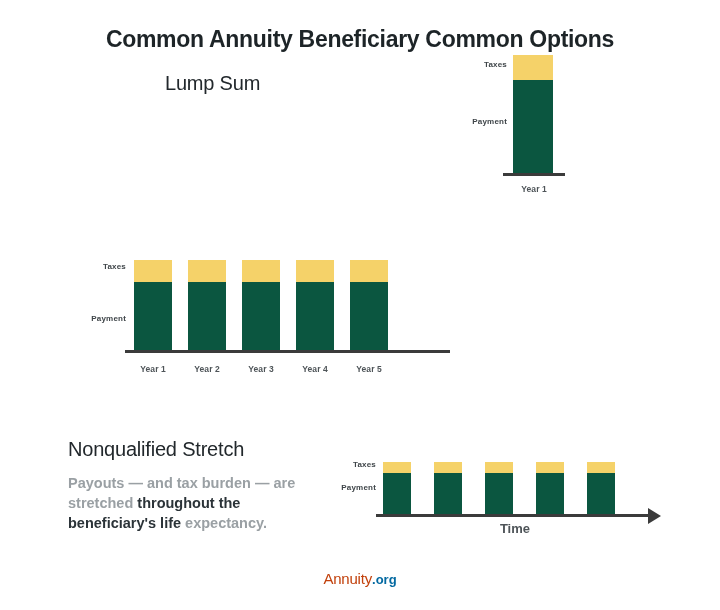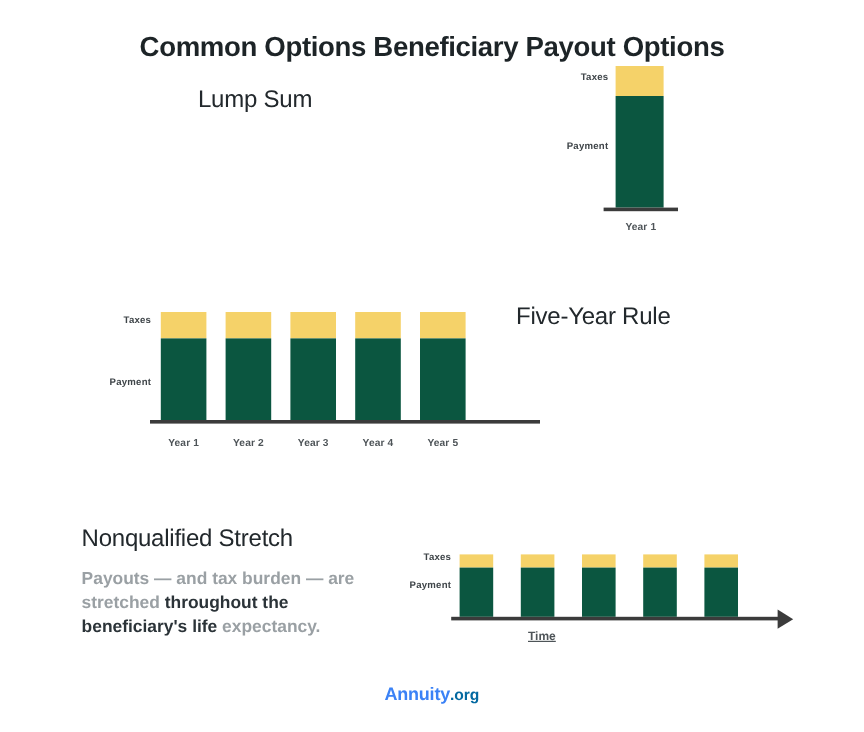--- a/index.html
+++ b/index.html
@@ -106,25 +106,24 @@
   .series-label {
     position: absolute;
     font-size: 8px;
     color: #3f4549;
     font-weight: bold;
     letter-spacing: 0.2px;
     text-align: right;
   }
   .axis-caption {
     position: absolute;
-    font-size: 10px;
+    font-size: 13px;
     color: #4e5458;
     font-weight: 600;
-    text-align: left;
-    text-decoration: underline;
+    text-align: right;
   }
 
   
   #chart-lump-sum { left: 455px; top: 55px; width: 130px; height: 145px; }
   #chart-lump-sum .bars-row { left: 58px; bottom: 27px; }
   #chart-lump-sum .bar { width: 40px; }
   #chart-lump-sum .axis-line { left: 48px; bottom: 24px; width: 62px; }
 
   
   #chart-five-year { left: 70px; top: 252px; width: 340px; height: 130px; }
@@ -150,34 +149,34 @@
   
   #footer-logo {
     position: absolute;
     left: 0;
     top: 570px;
     width: 720px;
     text-align: center;
     font-size: 15px;
   }
   #footer-logo .brand {
-    font-weight: bold;
-    color: #3b82f6;
+    font-weight: normal;
+    color: #c2410c;
     letter-spacing: -0.2px;
   }
   #footer-logo .tld {
     color: #0369a1;
     font-weight: 600;
     font-size: 13px;
   }
 </style>
 </head>
 <body>
 
-<div class="page-title">Common Options Beneficiary Payout Options</div>
+<div class="page-title">Common Annuity Beneficiary Common Options</div>
 
 <div id="block-lump-sum">
   <div class="section-heading">Lump Sum</div>
 </div>
 
 <div class="chart" id="chart-lump-sum">
   <div class="series-label" style="left:0px; top:5px; width:52px;">Taxes</div>
   <div class="series-label" style="left:0px; top:62px; width:52px;">Payment</div>
 
   <div class="bars-row">
@@ -221,21 +220,20 @@
   <div class="axis-line"></div>
 
   <div class="tick-label" style="left:64px;  bottom:8px; width:38px;">Year 1</div>
   <div class="tick-label" style="left:118px; bottom:8px; width:38px;">Year 2</div>
   <div class="tick-label" style="left:172px; bottom:8px; width:38px;">Year 3</div>
   <div class="tick-label" style="left:226px; bottom:8px; width:38px;">Year 4</div>
   <div class="tick-label" style="left:280px; bottom:8px; width:38px;">Year 5</div>
 </div>
 
 <div id="block-five-year">
-  <div class="section-heading">Five-Year Rule</div>
 </div>
 
 <div id="block-stretch">
   <div class="section-heading">Nonqualified Stretch</div>
   <div class="section-body">Payouts — and tax burden — are stretched <b>throughout the beneficiary's life</b> expectancy.</div>
 </div>
 
 <div class="chart" id="chart-stretch">
   <div class="series-label" style="left:0px; top:8px; width:46px;">Taxes</div>
   <div class="series-label" style="left:0px; top:31px; width:46px;">Payment</div>

